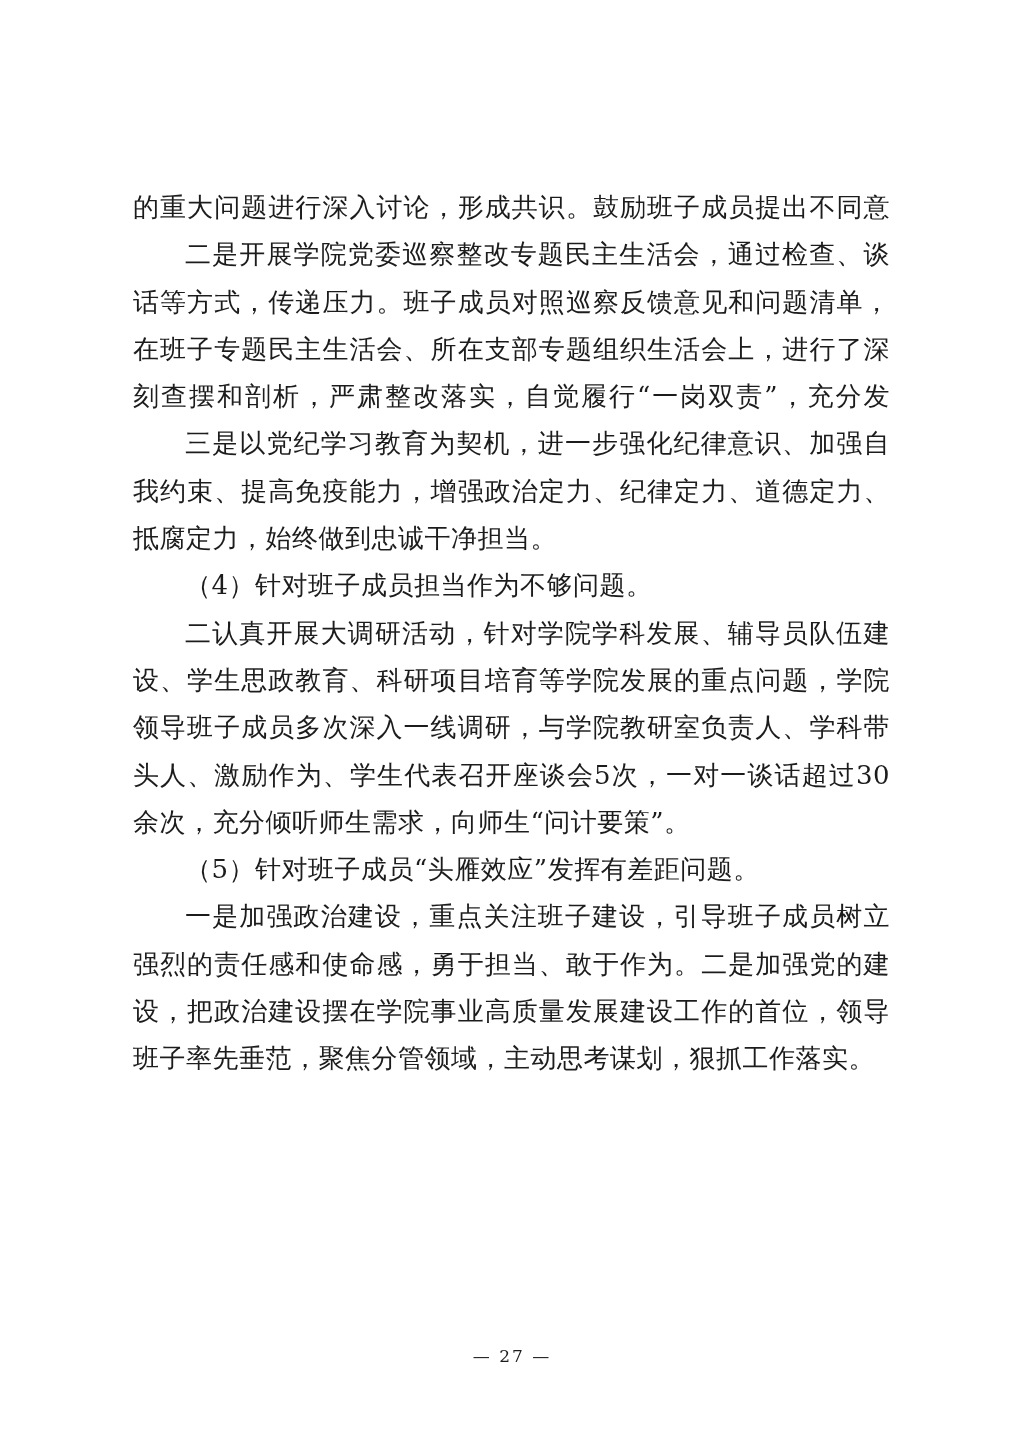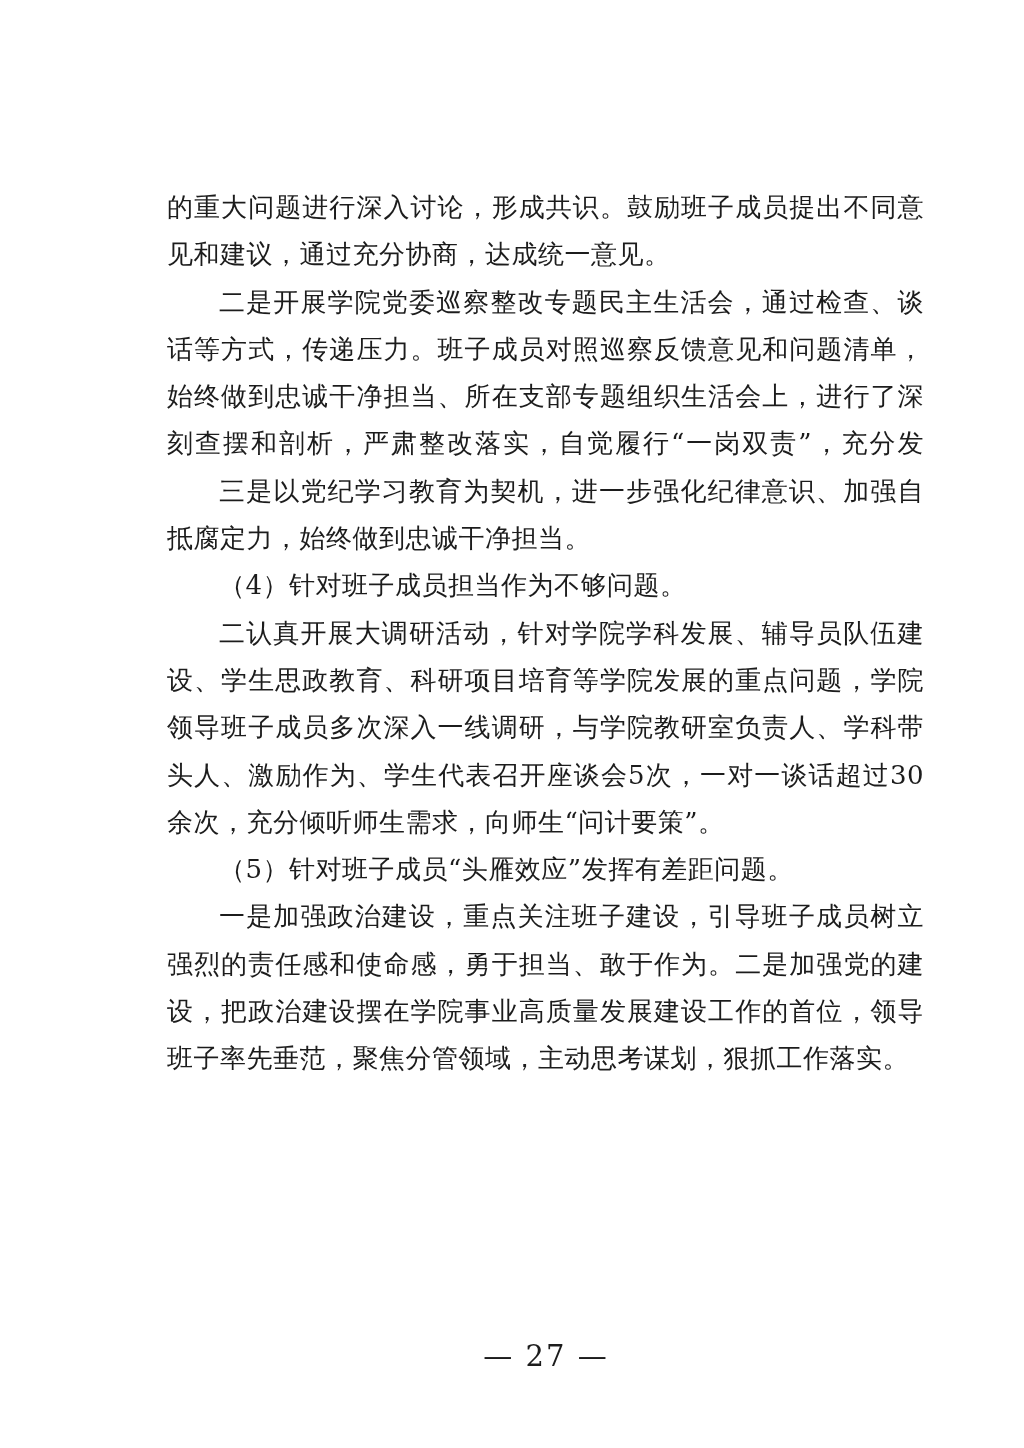--- a/index.html
+++ b/index.html
@@ -11,21 +11,20 @@
     height: 1448px;
     background: #ffffff;
     position: relative;
     overflow: hidden;
     font-family: "DejaVu Serif", "Liberation Serif", serif;
   }
   .page {
     position: absolute;
     inset: 0;
     background: #ffffff;
-    margin-left: 34px;
   }
   .text-block {
     position: absolute;
     left: 133px;
     top: 184px;
     width: 757px;
     color: #1c1c1c;
     font-size: 26px;
   }
   .line {
@@ -44,37 +43,37 @@
   .line.indent {
     text-indent: 2em;
   }
   .page-number {
     position: absolute;
     left: 0;
     top: 1340px;
     width: 1024px;
     text-align: center;
     color: #1c1c1c;
-    font-size: 29px;
+    font-size: 17px;
     line-height: 32px;
     letter-spacing: 2px;
   }
 </style>
 </head>
 <body>
 
 <div class="page">
   <div class="text-block" id="text-block">
       <div class="line full">的重大问题进行深入讨论，形成共识。鼓励班子成员提出不同意</div>
-      <div class="line">见和建议，通过充分协商，达成统一意见。</div>
       <div class="line full indent">二是开展学院党委巡察整改专题民主生活会，通过检查、谈</div>
       <div class="line full">话等方式，传递压力。班子成员对照巡察反馈意见和问题清单，</div>
-      <div class="line full">始终做到忠诚干净担当、所在支部专题组织生活会上，进行了深</div>
+      <div class="line full">在班子专题民主生活会、所在支部专题组织生活会上，进行了深</div>
       <div class="line full">刻查摆和剖析，严肃整改落实，自觉履行“一岗双责”，充分发</div>
       <div class="line full indent">三是以党纪学习教育为契机，进一步强化纪律意识、加强自</div>
+      <div class="line full">我约束、提高免疫能力，增强政治定力、纪律定力、道德定力、</div>
       <div class="line">抵腐定力，始终做到忠诚干净担当。</div>
       <div class="line indent">（4）针对班子成员担当作为不够问题。</div>
       <div class="line full indent">二认真开展大调研活动，针对学院学科发展、辅导员队伍建</div>
       <div class="line full">设、学生思政教育、科研项目培育等学院发展的重点问题，学院</div>
       <div class="line full">领导班子成员多次深入一线调研，与学院教研室负责人、学科带</div>
       <div class="line full">头人、激励作为、学生代表召开座谈会5次，一对一谈话超过30</div>
       <div class="line">余次，充分倾听师生需求，向师生“问计要策”。</div>
       <div class="line indent">（5）针对班子成员“头雁效应”发挥有差距问题。</div>
       <div class="line full indent">一是加强政治建设，重点关注班子建设，引导班子成员树立</div>
       <div class="line full">强烈的责任感和使命感，勇于担当、敢于作为。二是加强党的建</div>

